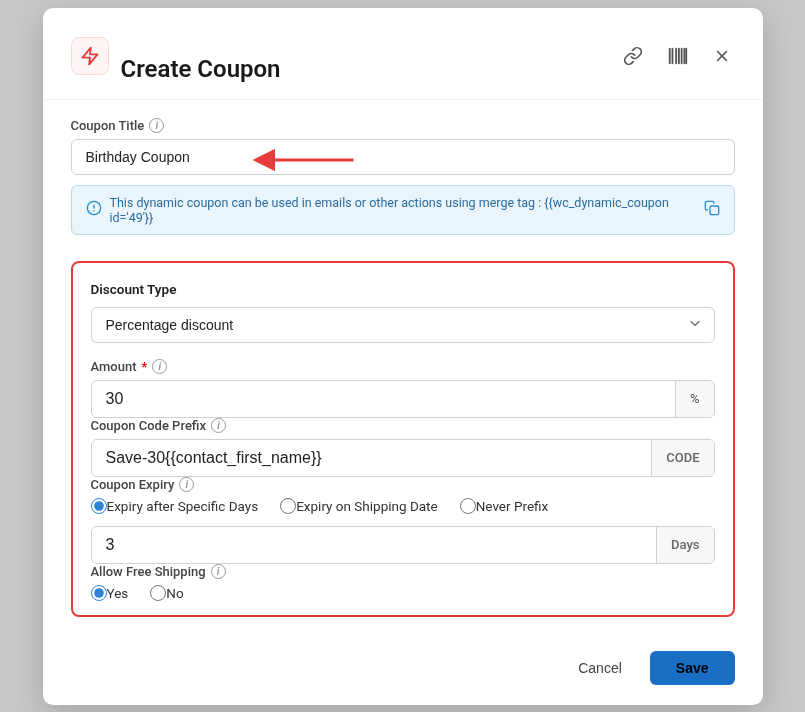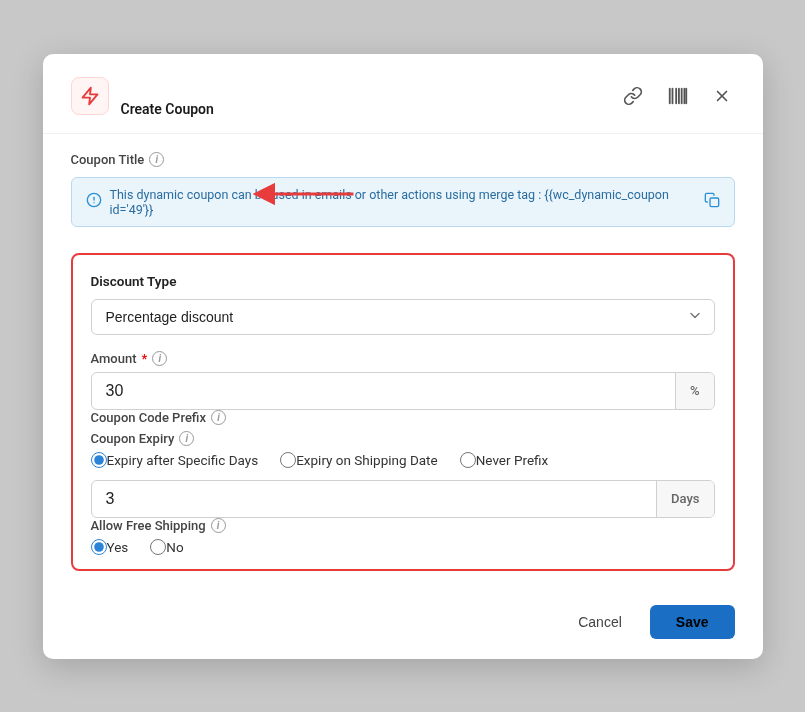--- a/index.html
+++ b/index.html
@@ -47,21 +47,21 @@
       display: flex;
       align-items: center;
       justify-content: center;
       flex-shrink: 0;
     }
     .header-icon svg {
       width: 20px;
       height: 20px;
     }
     .modal-title {
-      font-size: 14px;
+      font-size: 24px;
       font-weight: 600;
       color: #1a1a1a;
       flex: 1;
       margin-top: 25px;
     }
     .header-actions {
       display: flex;
       align-items: center;
       gap: 16px;
     }
@@ -296,20 +296,21 @@
       </div>
     </div>
 
     <div class="modal-body">
 
       <div class="field-group coupon-title-row">
         <div class="field-label">
           <span>Coupon Title</span>
           <span class="info-icon">i</span>
         </div>
+        <input type="text" class="text-input" value="Birthday Coupon" style="">
         
         <svg class="red-arrow" style="position:absolute;top:28px;left:178px;pointer-events:none;" viewBox="0 0 110 30" xmlns="http://www.w3.org/2000/svg">
           <defs>
             <marker id="arrowhead" markerWidth="8" markerHeight="8" refX="4" refY="4" orient="auto">
               <polygon points="0 0, 8 4, 0 8" fill="#e83c3c"></polygon>
             </marker>
           </defs>
           <line x1="108" y1="15" x2="12" y2="15" stroke="#e83c3c" stroke-width="3" marker-end="url(#arrowhead)"></line>
         </svg>
       </div>
@@ -359,20 +360,24 @@
             <input type="text" value="30" style="">
             <span class="input-suffix">%</span>
           </div>
         </div>
 
         <div class="field-group">
           <div class="field-label">
             <span>Coupon Code Prefix</span>
             <span class="info-icon">i</span>
           </div>
+          <div class="input-with-suffix">
+            <input type="text" value="Save-30{{contact_first_name}}" style="">
+            <span class="input-suffix">CODE</span>
+          </div>
         </div>
 
         <div class="field-group">
           <div class="field-label">
             <span>Coupon Expiry</span>
             <span class="info-icon">i</span>
           </div>
           <div class="radio-group">
             <label class="radio-option">
               <input type="radio" name="expiry" checked="" style="">

